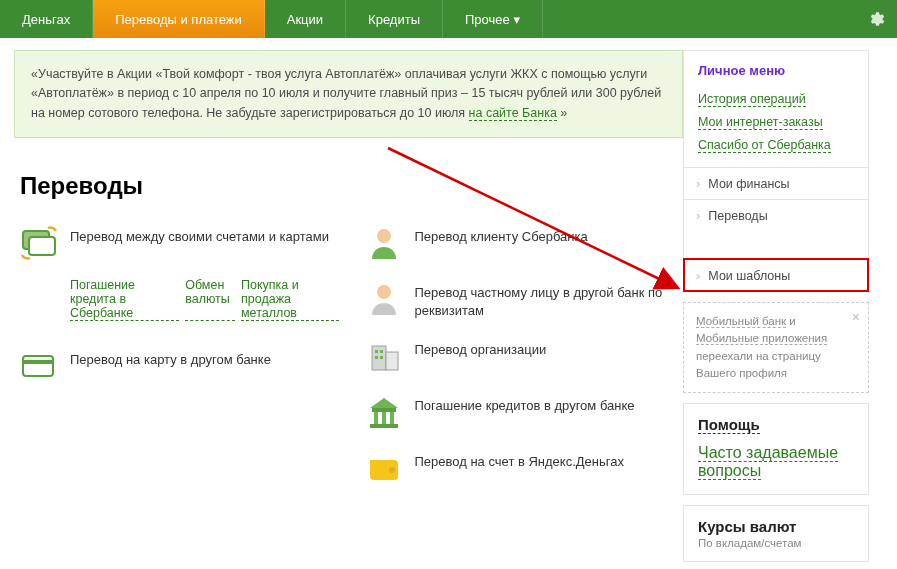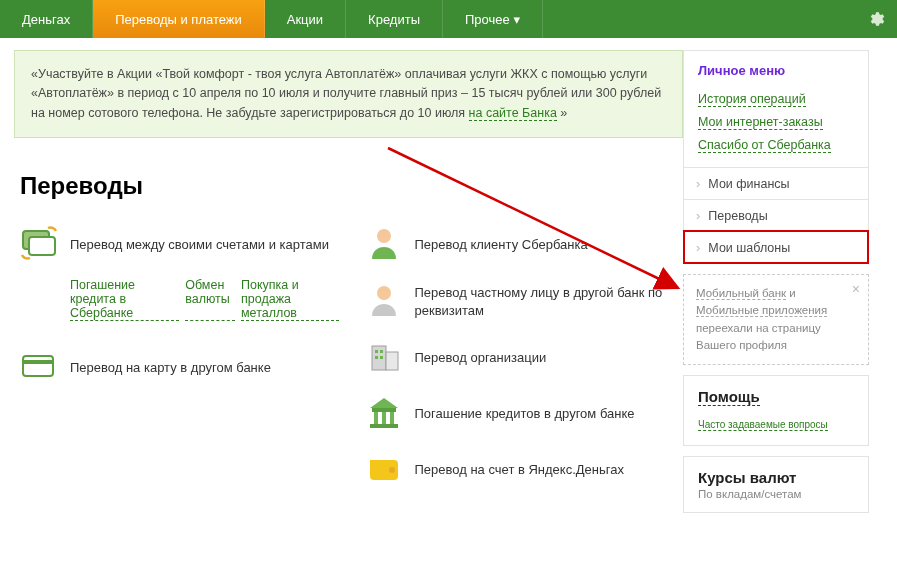--- a/index.html
+++ b/index.html
@@ -19,46 +19,46 @@
   
   
   .banner { border: 1px solid #cde2b7; background: #eef7e1; padding: 14px 16px; font-size: 12.5px; line-height: 1.55; color: #4a4a4a; }
   .banner a { color: #2e7d1f; border-bottom: 1px dashed #2e7d1f; text-decoration: none; }
   
   h1.section { font-size: 24px; font-weight: bold; color: #000000; margin: 34px 0 18px 6px; }
   
   .cols { display: flex; gap: 20px; }
   .col { flex: 1; }
   
-  .tile { display: flex; align-items: center; gap: 10px; padding: 6px 4px 12px 4px; }
+  .tile { display: flex; align-items: flex-start; gap: 10px; padding: 6px 4px 12px 4px; }
   .tile .ic { width: 42px; height: 38px; display:flex; align-items:center; justify-content:center; flex-shrink:0; }
   .tile .lbl { font-size: 13px; color: #333; padding-top: 4px; line-height: 1.35; }
   
   .sublinks { margin: 4px 0 20px 56px; display:flex; flex-direction:row; gap:6px; }
   .sublinks a { color: #2e7d1f; font-size: 12.5px; text-decoration: none; border-bottom: 1px dashed #2e7d1f; width: fit-content; }
   
   
   .sidebox { border: 1px solid #e3e3e3; margin-bottom: 10px; }
   .sidebox h3 { font-size: 13px; font-weight: bold; padding: 12px 14px 10px; color:#6d28d9;}
   .sidebox .lnk { display:block; color:#2e7d1f; font-size:12.5px; text-decoration:none; padding:4px 14px; border-bottom: 1px dashed transparent; width:fit-content;}
   .sidebox .lnk span { border-bottom:1px dashed #2e7d1f; }
   .sidebox .lnk:last-of-type { margin-bottom:10px; }
   
   .menu-items { display:flex; flex-direction:column;text-align:right; }
   .menu-item { border-top: 1px solid #e3e3e3; padding: 8px 12px; font-size: 12.5px; color:#4a4a4a; cursor:pointer; display:flex; align-items:center; gap:4px;}
   .menu-item::before { content:'›'; color:#bbb; font-size:13px; margin-right:4px; transform: rotate(0); }
-  .menu-item.highlight { outline: 2px solid #d40000; outline-offset: -1px; }
+  .menu-item.highlight { outline: 2px solid #d40000; outline-offset: -1px; margin-top: 28px; }
   
   .notice { border: 1px dashed #ccc; padding: 10px 12px; font-size: 11.5px; color:#888; margin-bottom:10px; position:relative; line-height:1.5;}
   .notice a { color:#888; border-bottom:1px dashed #aaa; text-decoration:none;text-align:right; }
   .notice .x { position:absolute; top:4px; right:8px; color:#bbb; cursor:pointer; font-size:14px;}
   
   .helpbox { border:1px solid #e3e3e3; padding: 12px 14px 14px; margin-bottom:10px;}
   .helpbox h3 { font-size:15px; font-weight:bold; color:#222; border-bottom:1px dashed #333; width:fit-content; margin-bottom:10px;}
-  .helpbox a { color:#2e7d1f; font-size:10px; text-decoration:none; border-bottom:1px dashed #2e7d1f;}
+  .helpbox a { color:#2e7d1f; font-size:16px; text-decoration:none; border-bottom:1px dashed #2e7d1f;}
   
   .ratesbox { border:1px solid #e3e3e3; padding:12px 14px;}
   .ratesbox h3 { font-size:15px; font-weight:bold; color:#222;}
   .ratesbox .sub { font-size:11.5px; color:#888; margin-top:2px;}
   
   
   .arrow-svg { position:absolute; left:378px; top:100px; pointer-events:none; }
   .content-rel { position: relative; }
 
   

